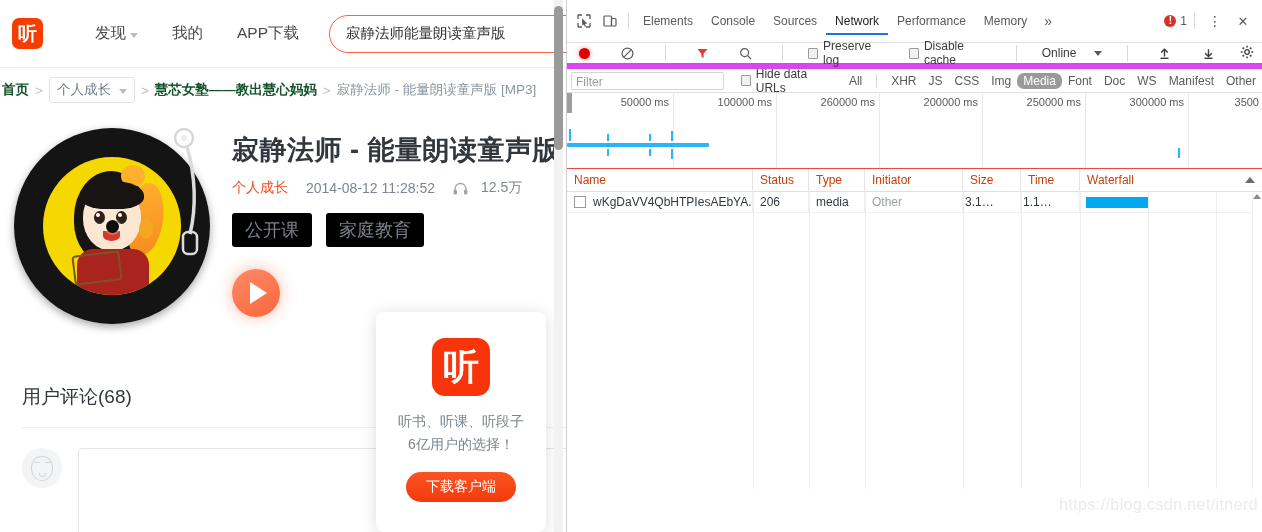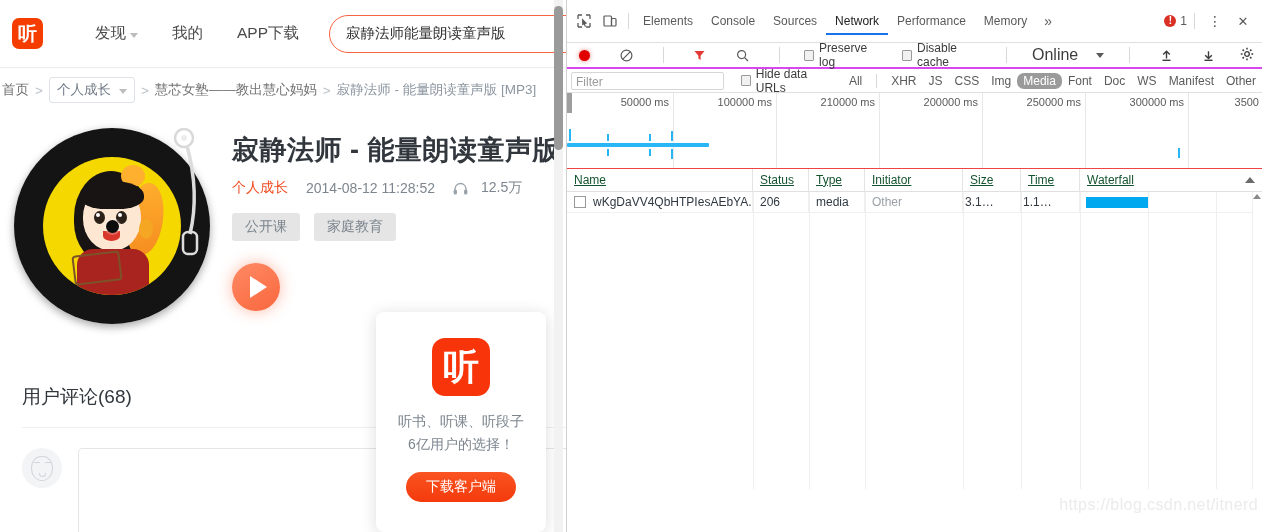--- a/index.html
+++ b/index.html
@@ -51,21 +51,21 @@
     display: flex; align-items: center; padding: 0 16px;
     font-size: 14.5px; color: #333; white-space: nowrap; overflow: hidden;
   }
 
   
   .crumb-bar {
     height: 44px; display: flex; align-items: center;
     padding-left: 2px; font-size: 13.5px; color: #8c96a0; gap: 6px;
     white-space: nowrap;
   }
-  .crumb-link { color: #737373; cursor: pointer; }
+  .crumb-link { color: #14532d; cursor: pointer; font-weight: bold; }
   .crumb-sep { color: #b9c0c7; }
   .crumb-select {
     border: 1px solid #dfe3e7; border-radius: 3px;
     padding: 3px 7px; display: inline-flex; align-items: center; gap: 8px;
     color: #6f7a85; cursor: pointer; background: #fff;
   }
   .crumb-last { color: #8c96a0; }
 
   
   .album {
@@ -153,21 +153,21 @@
     white-space: nowrap; letter-spacing: .5px;
   }
   .meta-row {
     display: flex; align-items: center; gap: 18px;
     margin-top: 11px; font-size: 14px; color: #7d868f; white-space: nowrap;
   }
   .meta-cat { color: #f04e23; }
   .hp { display: inline-flex; align-items: center; gap: 13px; }
   .tags { display: flex; gap: 14px; margin-top: 16px; }
   .tag {
-    background: #e5e5e5; color: #7b848d; font-size: 14px;
+    background: #000000; color: #7b848d; font-size: 18px;
     padding: 5px 13px; border-radius: 3px; cursor: pointer;
   }
   .play-btn {
     margin-top: 22px; width: 48px; height: 48px; border-radius: 50%;
     background: linear-gradient(150deg,#ff8a65,#f9673d);
     box-shadow: 0 0 15px rgba(249,103,61,.45);
     display: flex; align-items: center; justify-content: center;
     cursor: pointer;
   }
   .play-tri {
@@ -258,33 +258,33 @@
   .dt-right { margin-left: auto; display: flex; align-items: center; padding-right: 6px; gap: 2px; }
   .err-badge { display:flex; align-items:center; gap:4px; cursor:pointer; }
   .err-dot {
     width: 12px; height: 12px; border-radius: 50%; background: #d93025;
     color:#fff; font-size:10px; line-height:12px; text-align:center; font-weight:700;
   }
   .err-num { color:#5a5a5a; font-size: 12px; }
 
   .dt-toolbar {
     height: 26px; display: flex; align-items: center;
-    border-bottom: 2px solid #d946ef; padding-left: 6px; gap: 20px;
+    border-bottom: 6px solid #d946ef; padding-left: 6px; gap: 20px;
   }
   .rec-dot {
     width: 11px; height: 11px; border-radius: 50%; background: #e00000;
     box-shadow: 0 0 5px rgba(224,0,0,.45); cursor: pointer;
   }
   .chk {
     width: 11px; height: 11px; border: 1px solid #9a9a9a;
     background: #f1f1f1; display: inline-block; border-radius: 1px;
   }
   .tb-label { font-size: 12px; color: #3c3c3c; cursor: pointer;
     display:inline-flex; align-items:center; gap:5px; }
-  .tb-sel { display:inline-flex; align-items:center; gap:18px; font-size:16px;
+  .tb-sel { display:inline-flex; align-items:center; gap:18px; font-size:12px;
     color:#3c3c3c; cursor:pointer; }
   .tri-dn { width:0;height:0;border-left:4px solid transparent;
     border-right:4px solid transparent;border-top:5px solid #5a5a5a; }
   .dt-gear { margin-left:auto; margin-right:8px; cursor:pointer; }
 
   .dt-filterbar {
     height: 24px; display: flex; align-items: center;
     border-bottom: 1px solid #e0e0e0; padding-left: 4px; gap: 0;
   }
   .filter-input {
@@ -319,22 +319,21 @@
   }
   .ov-bar {
     position:absolute; height: 4px; background:#29b6f6; border-radius:1px;
   }
   .ov-dot { position:absolute; width:2px; background:#29b6f6; }
 
   
   .net-head {
     height: 23px; display: flex; align-items: center;
     border-bottom: 1px solid #e0e0e0; background: #fff; font-size: 12px;
-    color: #14532d;
-    text-decoration: underline;
+    color: #c2410c;
   }
   .nh-cell {
     height: 23px; line-height: 23px; padding-left: 7px;
     border-right: 1px solid #e4e4e4; overflow: hidden; white-space: nowrap;
   }
   .nh-cell.last { border-right: none; flex: 1; display:flex; align-items:center; }
   .sort-caret {
     margin-left:auto; margin-right: 7px;
     width:0;height:0;border-left:5px solid transparent;
     border-right:5px solid transparent;border-bottom:6px solid #6b6b6b;
@@ -633,21 +632,21 @@
 
       <div class="ov-tick" style="left:106px;"></div>
       <div class="ov-tick" style="left:209px;"></div>
       <div class="ov-tick" style="left:312px;"></div>
       <div class="ov-tick" style="left:415px;"></div>
       <div class="ov-tick" style="left:518px;"></div>
       <div class="ov-tick" style="left:621px;"></div>
 
       <div class="ov-tick-label" style="left:106px;">50000 ms</div>
       <div class="ov-tick-label" style="left:209px;">100000 ms</div>
-      <div class="ov-tick-label" style="left:312px;">210000 ms</div>
+      <div class="ov-tick-label" style="left:312px;">260000 ms</div>
       <div class="ov-tick-label" style="left:415px;">200000 ms</div>
       <div class="ov-tick-label" style="left:518px;">250000 ms</div>
       <div class="ov-tick-label" style="left:621px;">300000 ms</div>
       <div class="ov-tick-label" style="left:696px;">3500</div>
 
       <div class="ov-bar" style="left:0px; top:50px; width:142px;"></div>
       <div class="ov-dot" style="left:2px;  top:36px; height:12px;"></div>
       <div class="ov-dot" style="left:40px; top:41px; height:7px;"></div>
       <div class="ov-dot" style="left:40px; top:56px; height:7px;"></div>
       <div class="ov-dot" style="left:82px; top:41px; height:7px;"></div>

